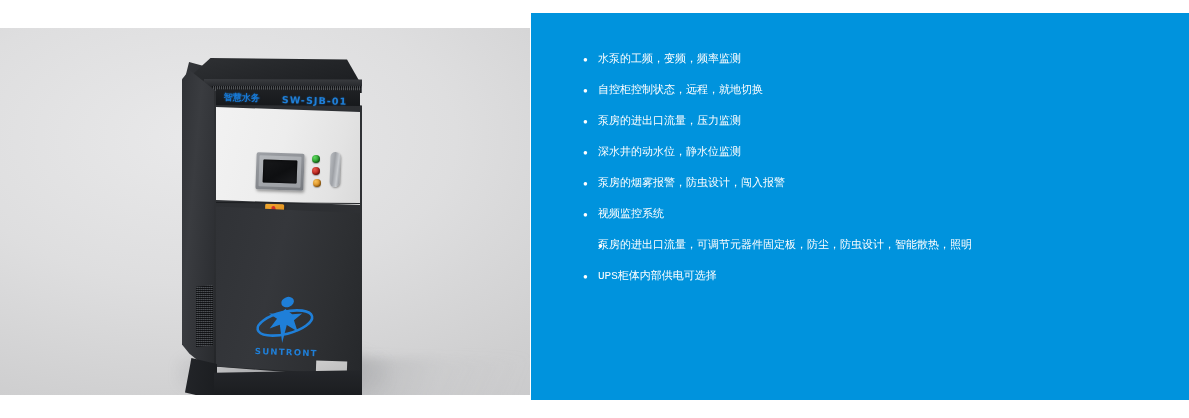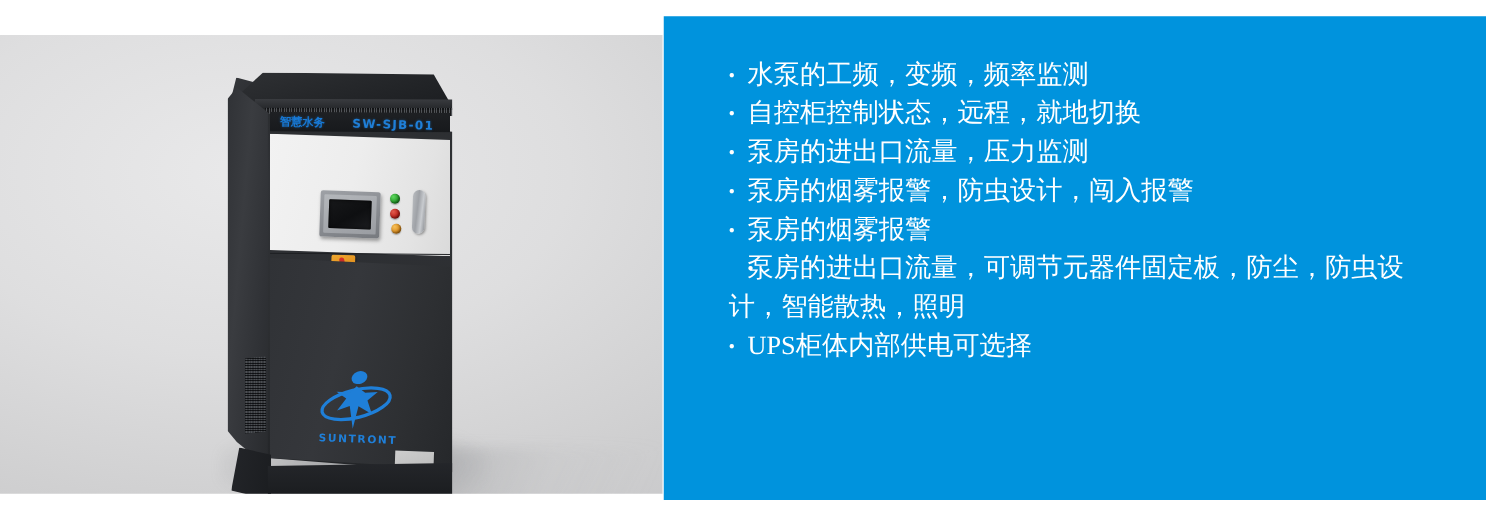--- a/index.html
+++ b/index.html
@@ -306,23 +306,23 @@
     left: 52px;
     top: 31px;
     width: 570px;
     list-style: none;
     margin: 0;
     padding: 0;
   }
   #feature-list li {
     position: relative;
     color: #ffffff;
-    font-size: 21px;
+    font-size: 11px;
     line-height: 31px;
-    font-family: Liberation Serif, serif;
+    font-family: Liberation Mono, monospace;
     padding-left: 15px;
     white-space: normal;
   }
   #feature-list li::before {
     content: "\25CF";
     position: absolute;
     left: 0px;
     top: 0px;
     font-size: 8px;
     line-height: 31px;
@@ -399,18 +399,19 @@
     <div class="plinth-side"></div>
     <div class="plinth-front"></div>
   </div>
 </div>
 
 <div id="feature-panel">
   <ul id="feature-list">
     <li>水泵的工频，变频，频率监测</li>
     <li>自控柜控制状态，远程，就地切换</li>
     <li>泵房的进出口流量，压力监测</li>
+    <li>深水井的动水位，静水位监测</li>
     <li>泵房的烟雾报警，防虫设计，闯入报警</li>
-    <li>泵房的烟雾报警</li>
+    <li>视频监控系统</li>
     <li class="wraps">泵房的进出口流量，可调节元器件固定板，防尘，防虫设计，智能散热，照明</li>
     <li>UPS柜体内部供电可选择</li>
   </ul>
 </div>
 
 </body></html>

